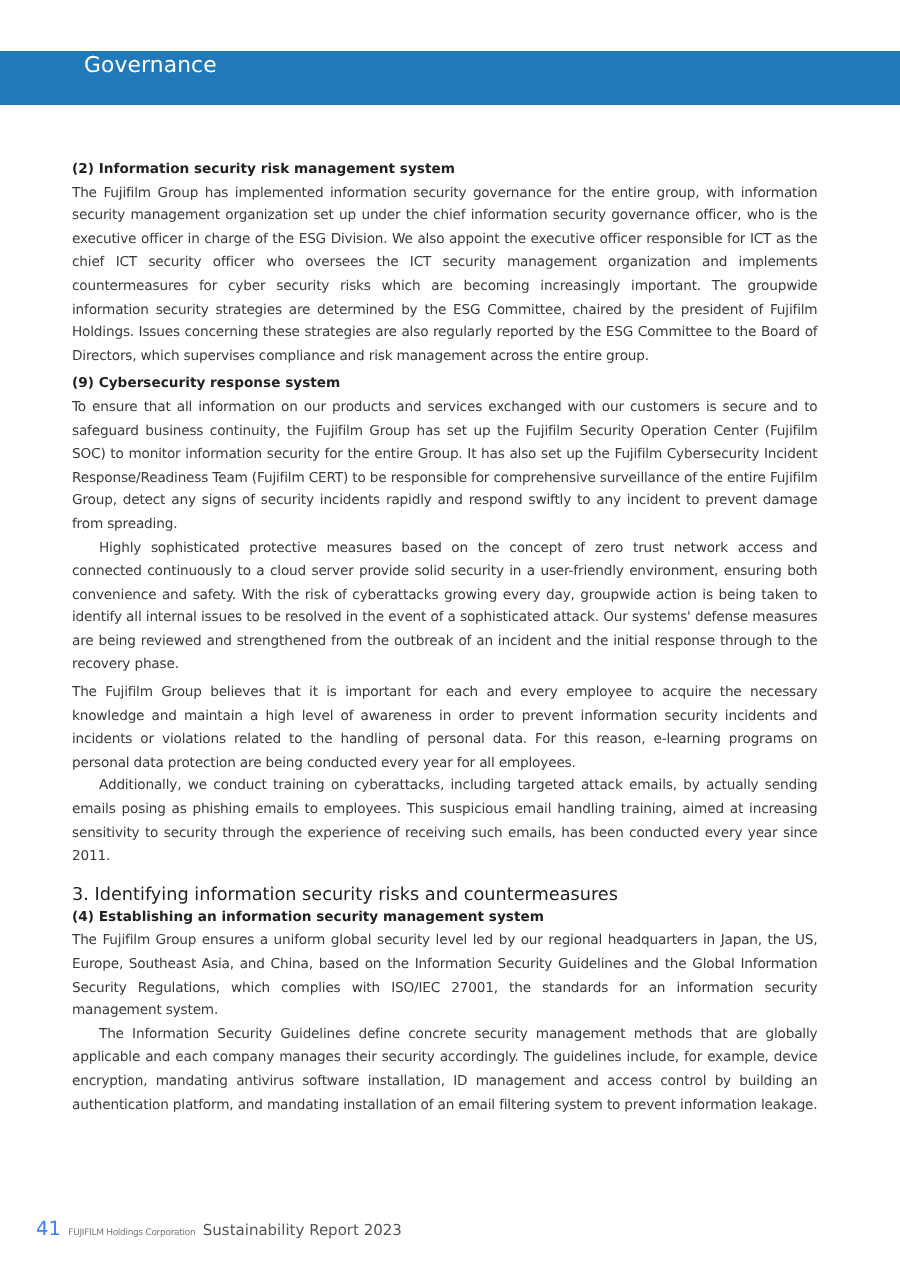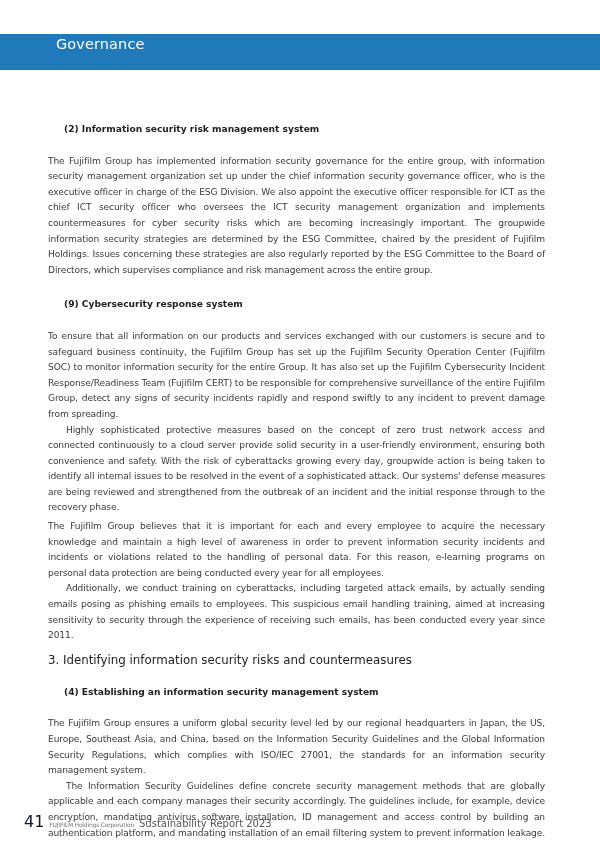--- a/index.html
+++ b/index.html
@@ -3,30 +3,30 @@
 <meta charset="utf-8">
 <style>
   html, body { margin: 0; padding: 0; background: #ffffff; }
   body { width: 600px; height: 848px; position: relative; overflow: hidden;
          font-family: "DejaVu Sans", "Liberation Sans", sans-serif; color: #333333; }
   .band { position: absolute; left: 0; top: 34px; width: 600px; height: 36px;
           background: #2079b8; }
   .band-title { position: absolute; left: 56px; top: 0; line-height: 20px; font-size: 14.5px;
                 color: #ffffff; letter-spacing: 0.1px; }
   .content { position: absolute; left: 48px; top: 106px; width: 497px; }
-  .sub { font-size: 9.1px; font-weight: bold; line-height: 15.6px; color: #222; margin: 16px; }
+  .sub { font-size: 9.1px; font-weight: bold; line-height: 15.6px; color: #222; margin: 0; }
   .para { font-size: 9.1px; line-height: 15.6px; text-align: justify; margin: 0; color: #3a3a3a;
           letter-spacing: -0.12px; }
   .indent { text-indent: 18px; }
   .gap { height: 3px; }
   .gap2 { height: 8px; }
   .sec { font-size: 11.8px; line-height: 17px; margin: 0; color: #222; }
   .footer { position: absolute; left: 24px; top: 812px; height: 14px; display: flex;
             align-items: baseline; gap: 5px; white-space: nowrap; }
-  .pagenum { font-size: 16px; color: #0f172a; }
+  .pagenum { font-size: 13px; color: #3b82f6; }
   .corp { font-size: 6px; color: #777; letter-spacing: -0.2px; }
   .report { font-size: 10px; color: #555; }
 </style>
 </head>
 <body>
 
 <div class="band">
   <span class="band-title">Governance</span>
 </div>
 

